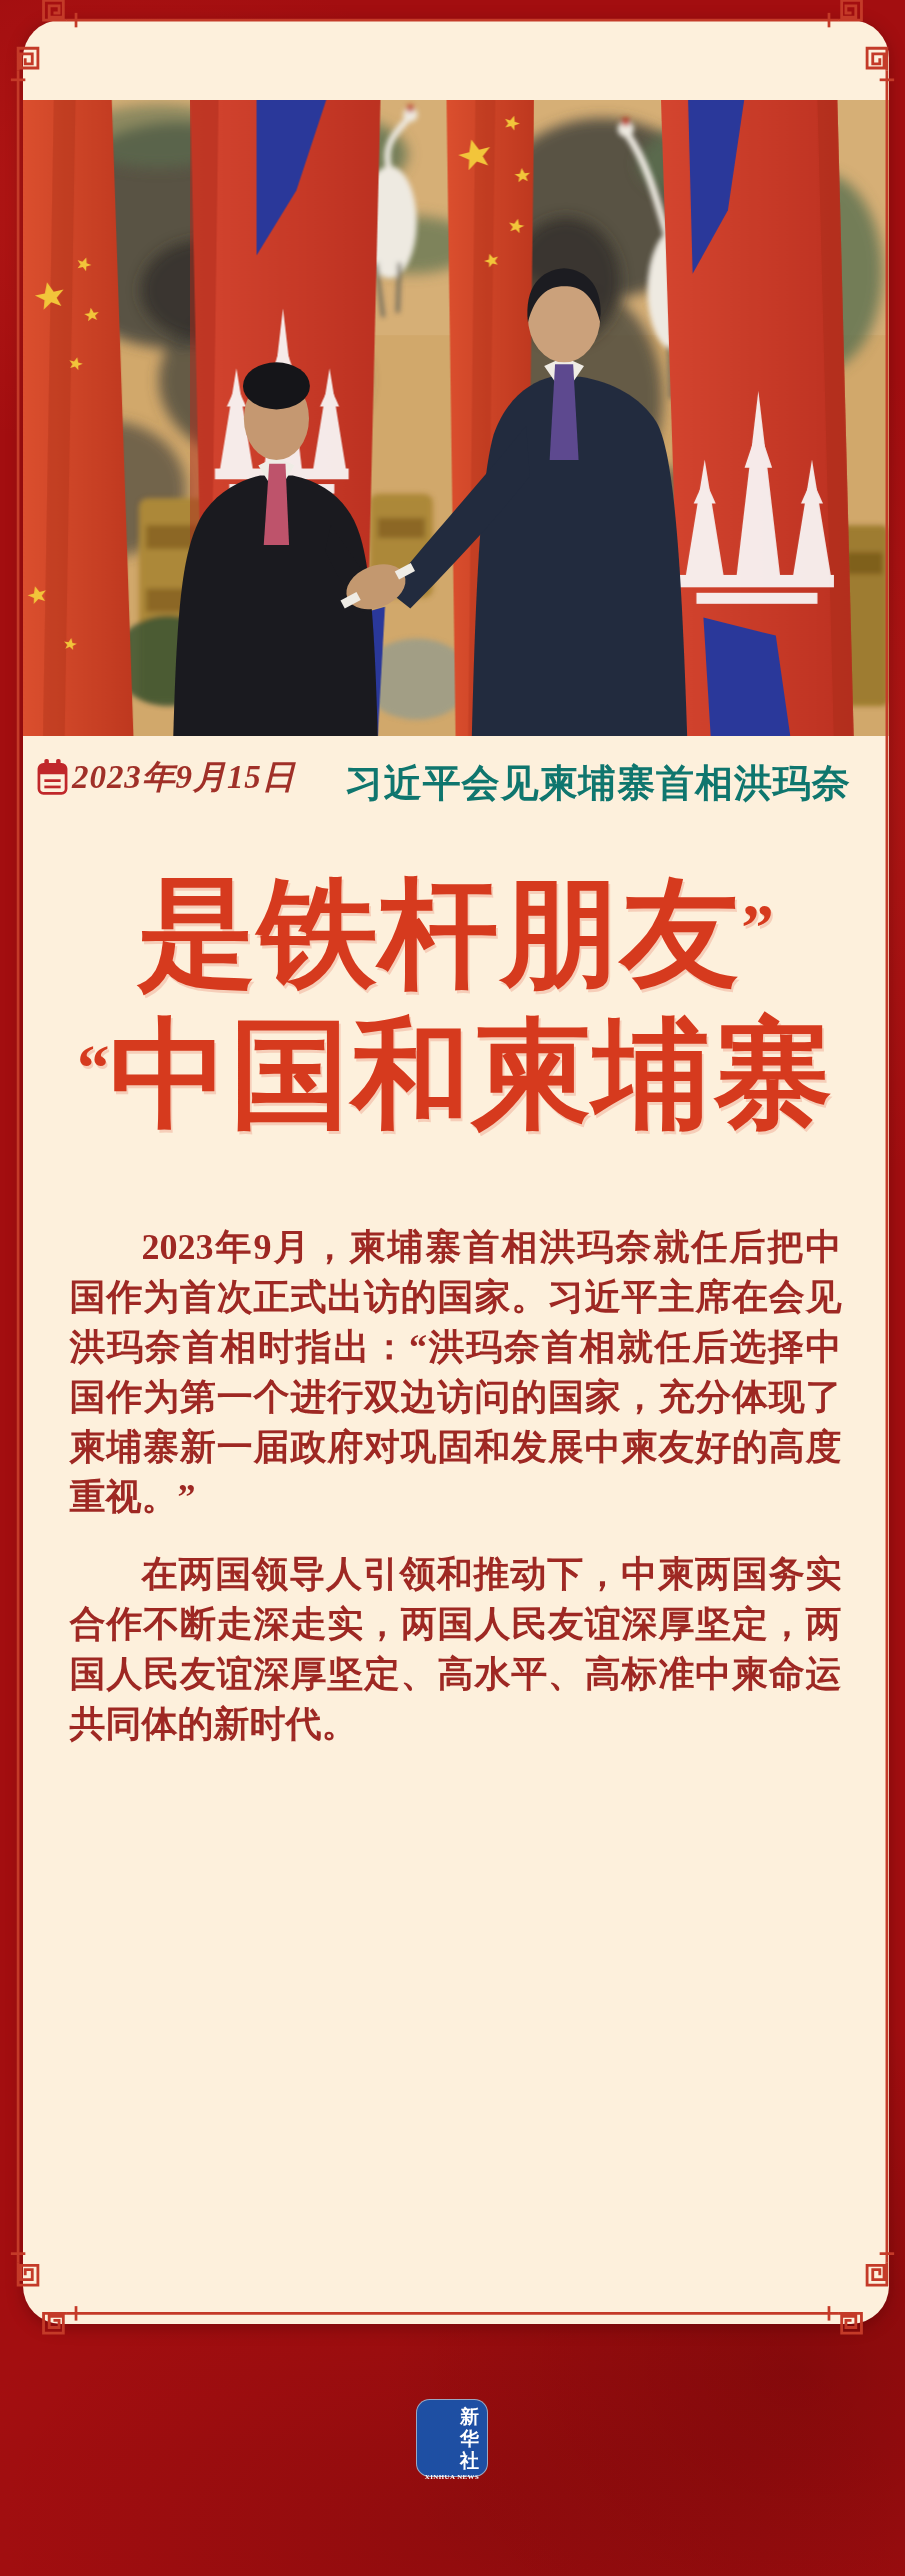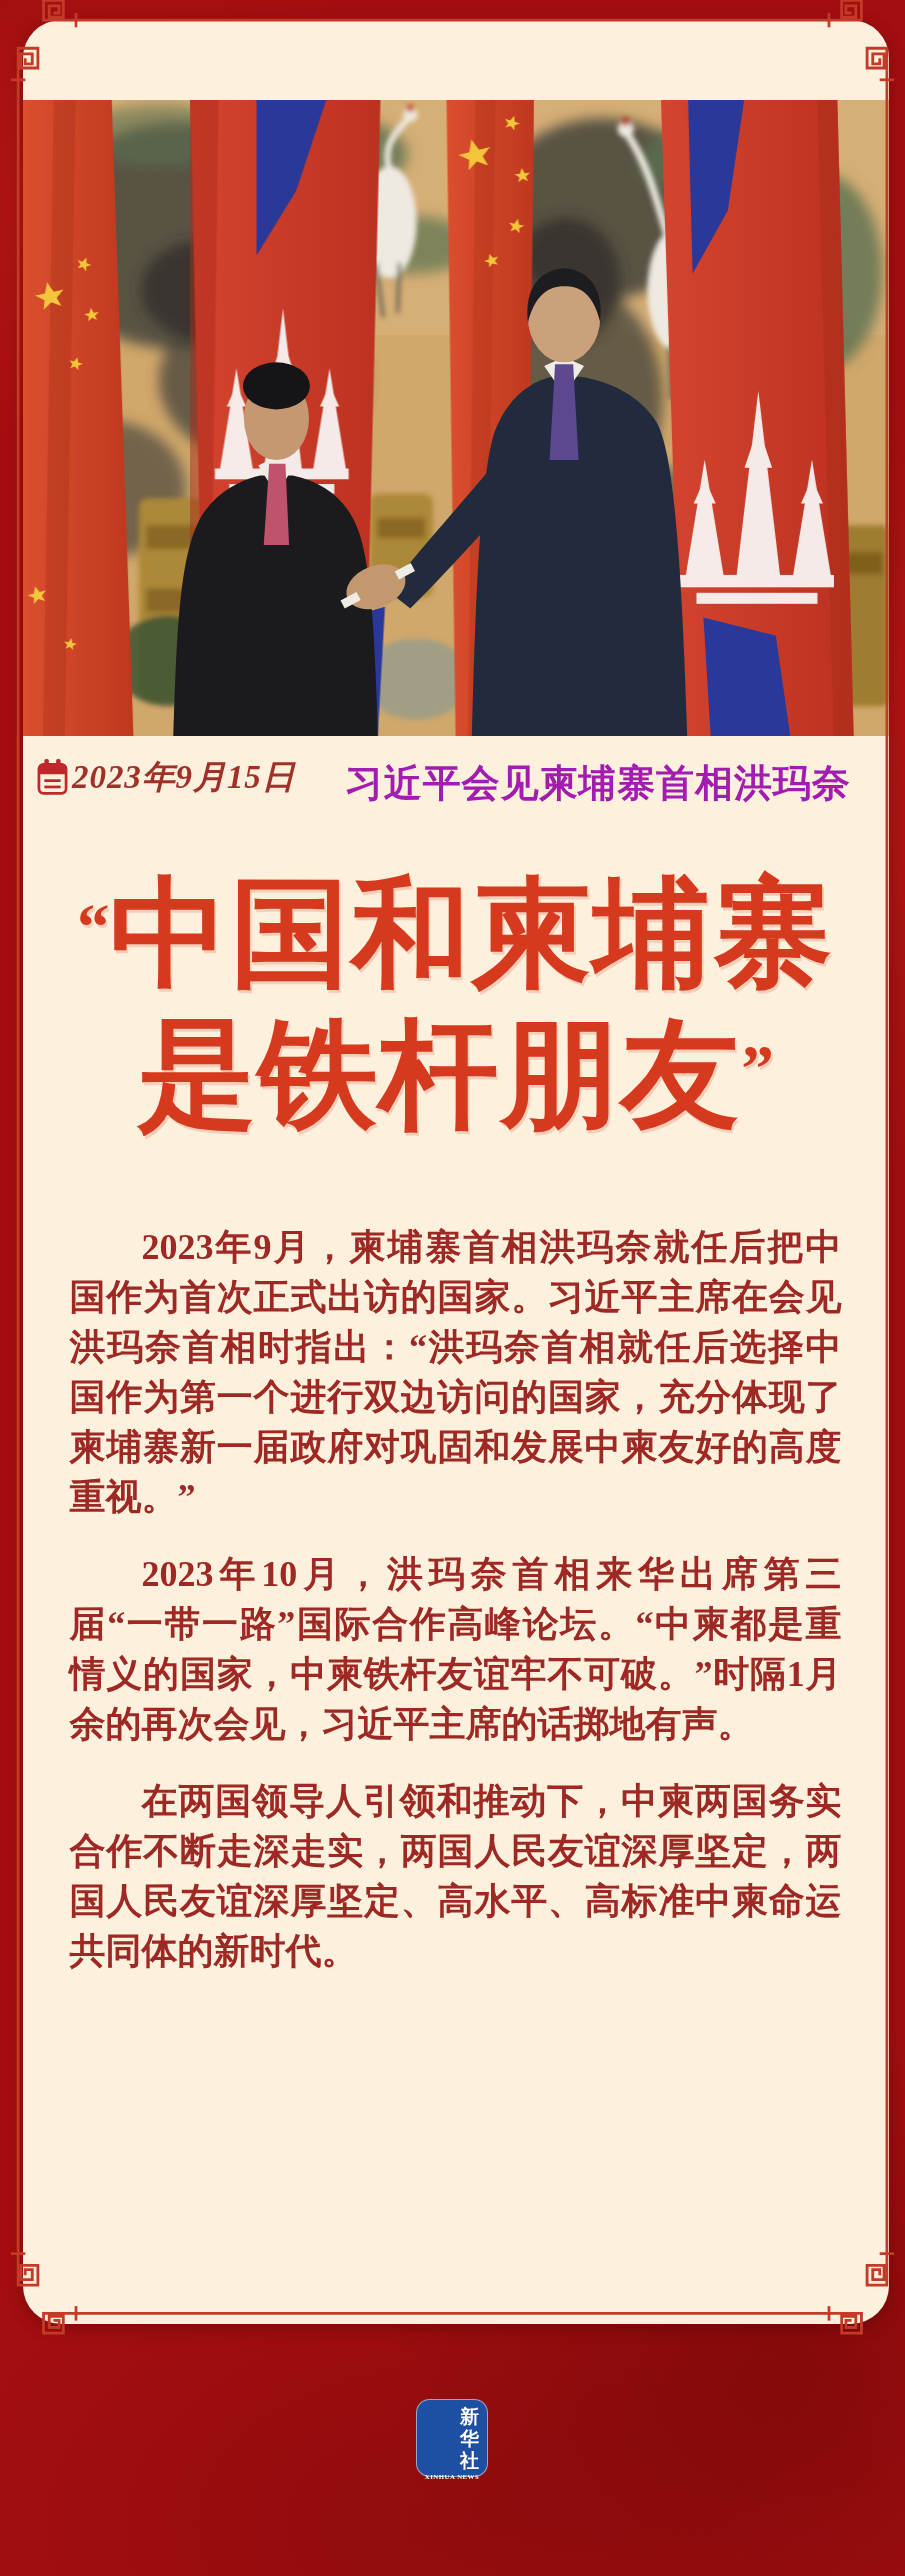--- a/index.html
+++ b/index.html
@@ -18,21 +18,21 @@
   .photo-wrap{position:absolute;left:0;top:80px;width:866px;height:636px;overflow:hidden;}
   .photo-wrap svg{display:block;}
 
   .meta{position:absolute;left:0;top:720px;width:866px;box-sizing:border-box;
     padding:14.5px 38px 0 14.5px;display:flex;justify-content:space-between;align-items:flex-start;}
   .meta-left{display:flex;flex-direction:column;gap:7.2px;}
   .meta-row{display:flex;align-items:center;gap:4px;}
   .meta-icon{width:31px;display:flex;justify-content:center;flex:0 0 31px;}
   .date-text{font-size:33px;font-weight:bold;color:#a03028;font-style:italic;letter-spacing:0.9px;}
   .loc-text{font-size:28px;font-weight:bold;color:#a03028;}
-  .caption{font-size:38px;font-weight:bold;color:#a21caf;margin-top:3.6px;letter-spacing:0.9px;white-space:nowrap;}
+  .caption{font-size:38px;font-weight:bold;color:#0f766e;margin-top:3.6px;letter-spacing:0.9px;white-space:nowrap;}
 
   .headline{position:absolute;left:0;top:840px;width:866px;text-align:center;
     color:#d63a1e;font-weight:bold;line-height:134px;
     text-shadow:1.8px 2.7px 0 rgba(214,58,30,.18);}
   .headline .hl-line{font-size:119px;letter-spacing:1.8px;}
   .headline .q{font-size:65px;vertical-align:25px;letter-spacing:0;}
 
   .article{position:absolute;left:0;top:1202px;width:866px;box-sizing:border-box;
     padding:0 47px;color:#9e2823;font-size:36px;line-height:50px;
     font-weight:bold;text-align:justify;}
@@ -218,27 +218,26 @@
               <line x1="8" y1="32" x2="26" y2="32" stroke="#c0272a" stroke-width="3"></line>
             </svg>
           </span>
           <span class="date-text">2023年9月15日</span>
         </div>
       </div>
       <div class="caption">习近平会见柬埔寨首相洪玛奈</div>
     </div>
 
     <div class="headline">
+      <div class="hl-line"><span>是铁杆朋友</span><span class="q">”</span></div>
       <div class="hl-line"><span class="q">“</span><span>中国和柬埔寨</span></div>
-      <div class="hl-line"><span>是铁杆朋友</span><span class="q">”</span></div>
     </div>
 
     <div class="article">
       <p>2023年9月，柬埔寨首相洪玛奈就任后把中国作为首次正式出访的国家。习近平主席在会见洪玛奈首相时指出：“洪玛奈首相就任后选择中国作为第一个进行双边访问的国家，充分体现了柬埔寨新一届政府对巩固和发展中柬友好的高度重视。”</p>
-      <p>2023年10月，洪玛奈首相来华出席第三届“一带一路”国际合作高峰论坛。“中柬都是重情义的国家，中柬铁杆友谊牢不可破。”时隔1月余的再次会见，习近平主席的话掷地有声。</p>
       <p>在两国领导人引领和推动下，中柬两国务实合作不断走深走实，两国人民友谊深厚坚定，两国人民友谊深厚坚定、高水平、高标准中柬命运共同体的新时代。</p>
     </div>
   </div>
 
   <svg class="frame-svg" viewBox="0 0 1000 2846">
     <g stroke="#c43a28" stroke-width="3" fill="none">
       <line x1="73" y1="22" x2="927" y2="22"></line>
       <line x1="73" y1="2556" x2="927" y2="2556"></line>
       <line x1="20" y1="78" x2="20" y2="2500"></line>
       <line x1="980" y1="78" x2="980" y2="2500"></line>

